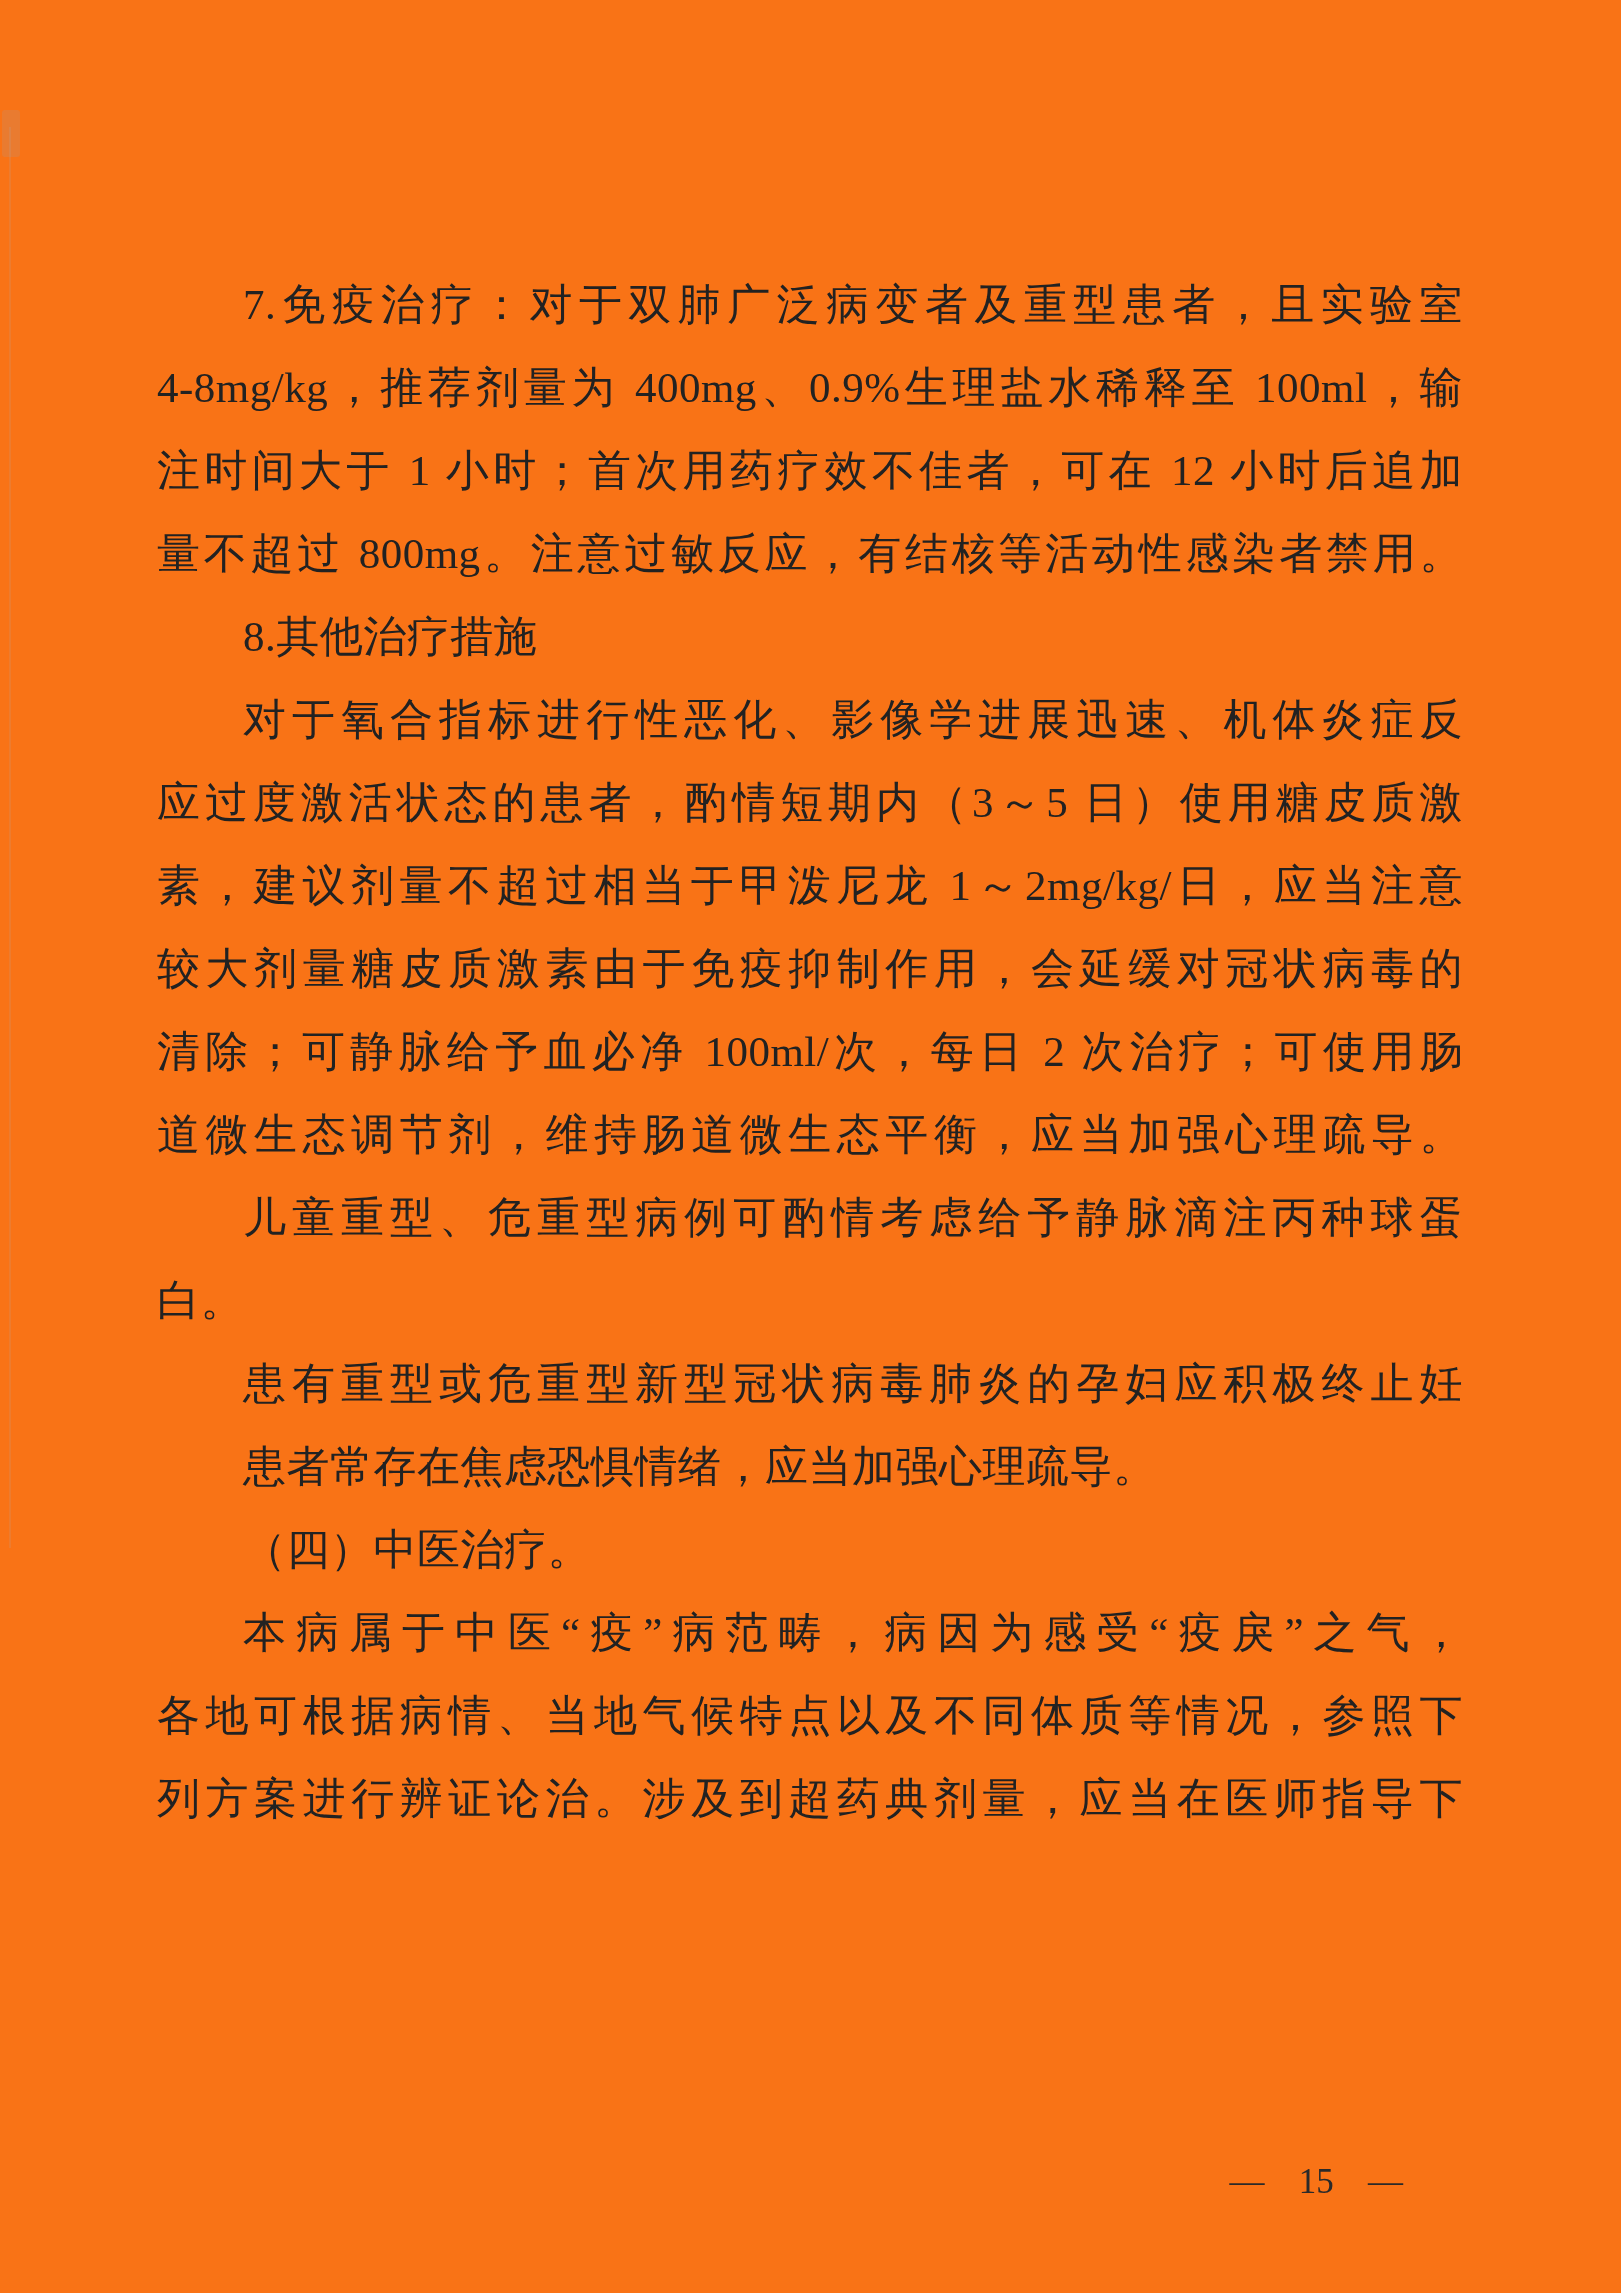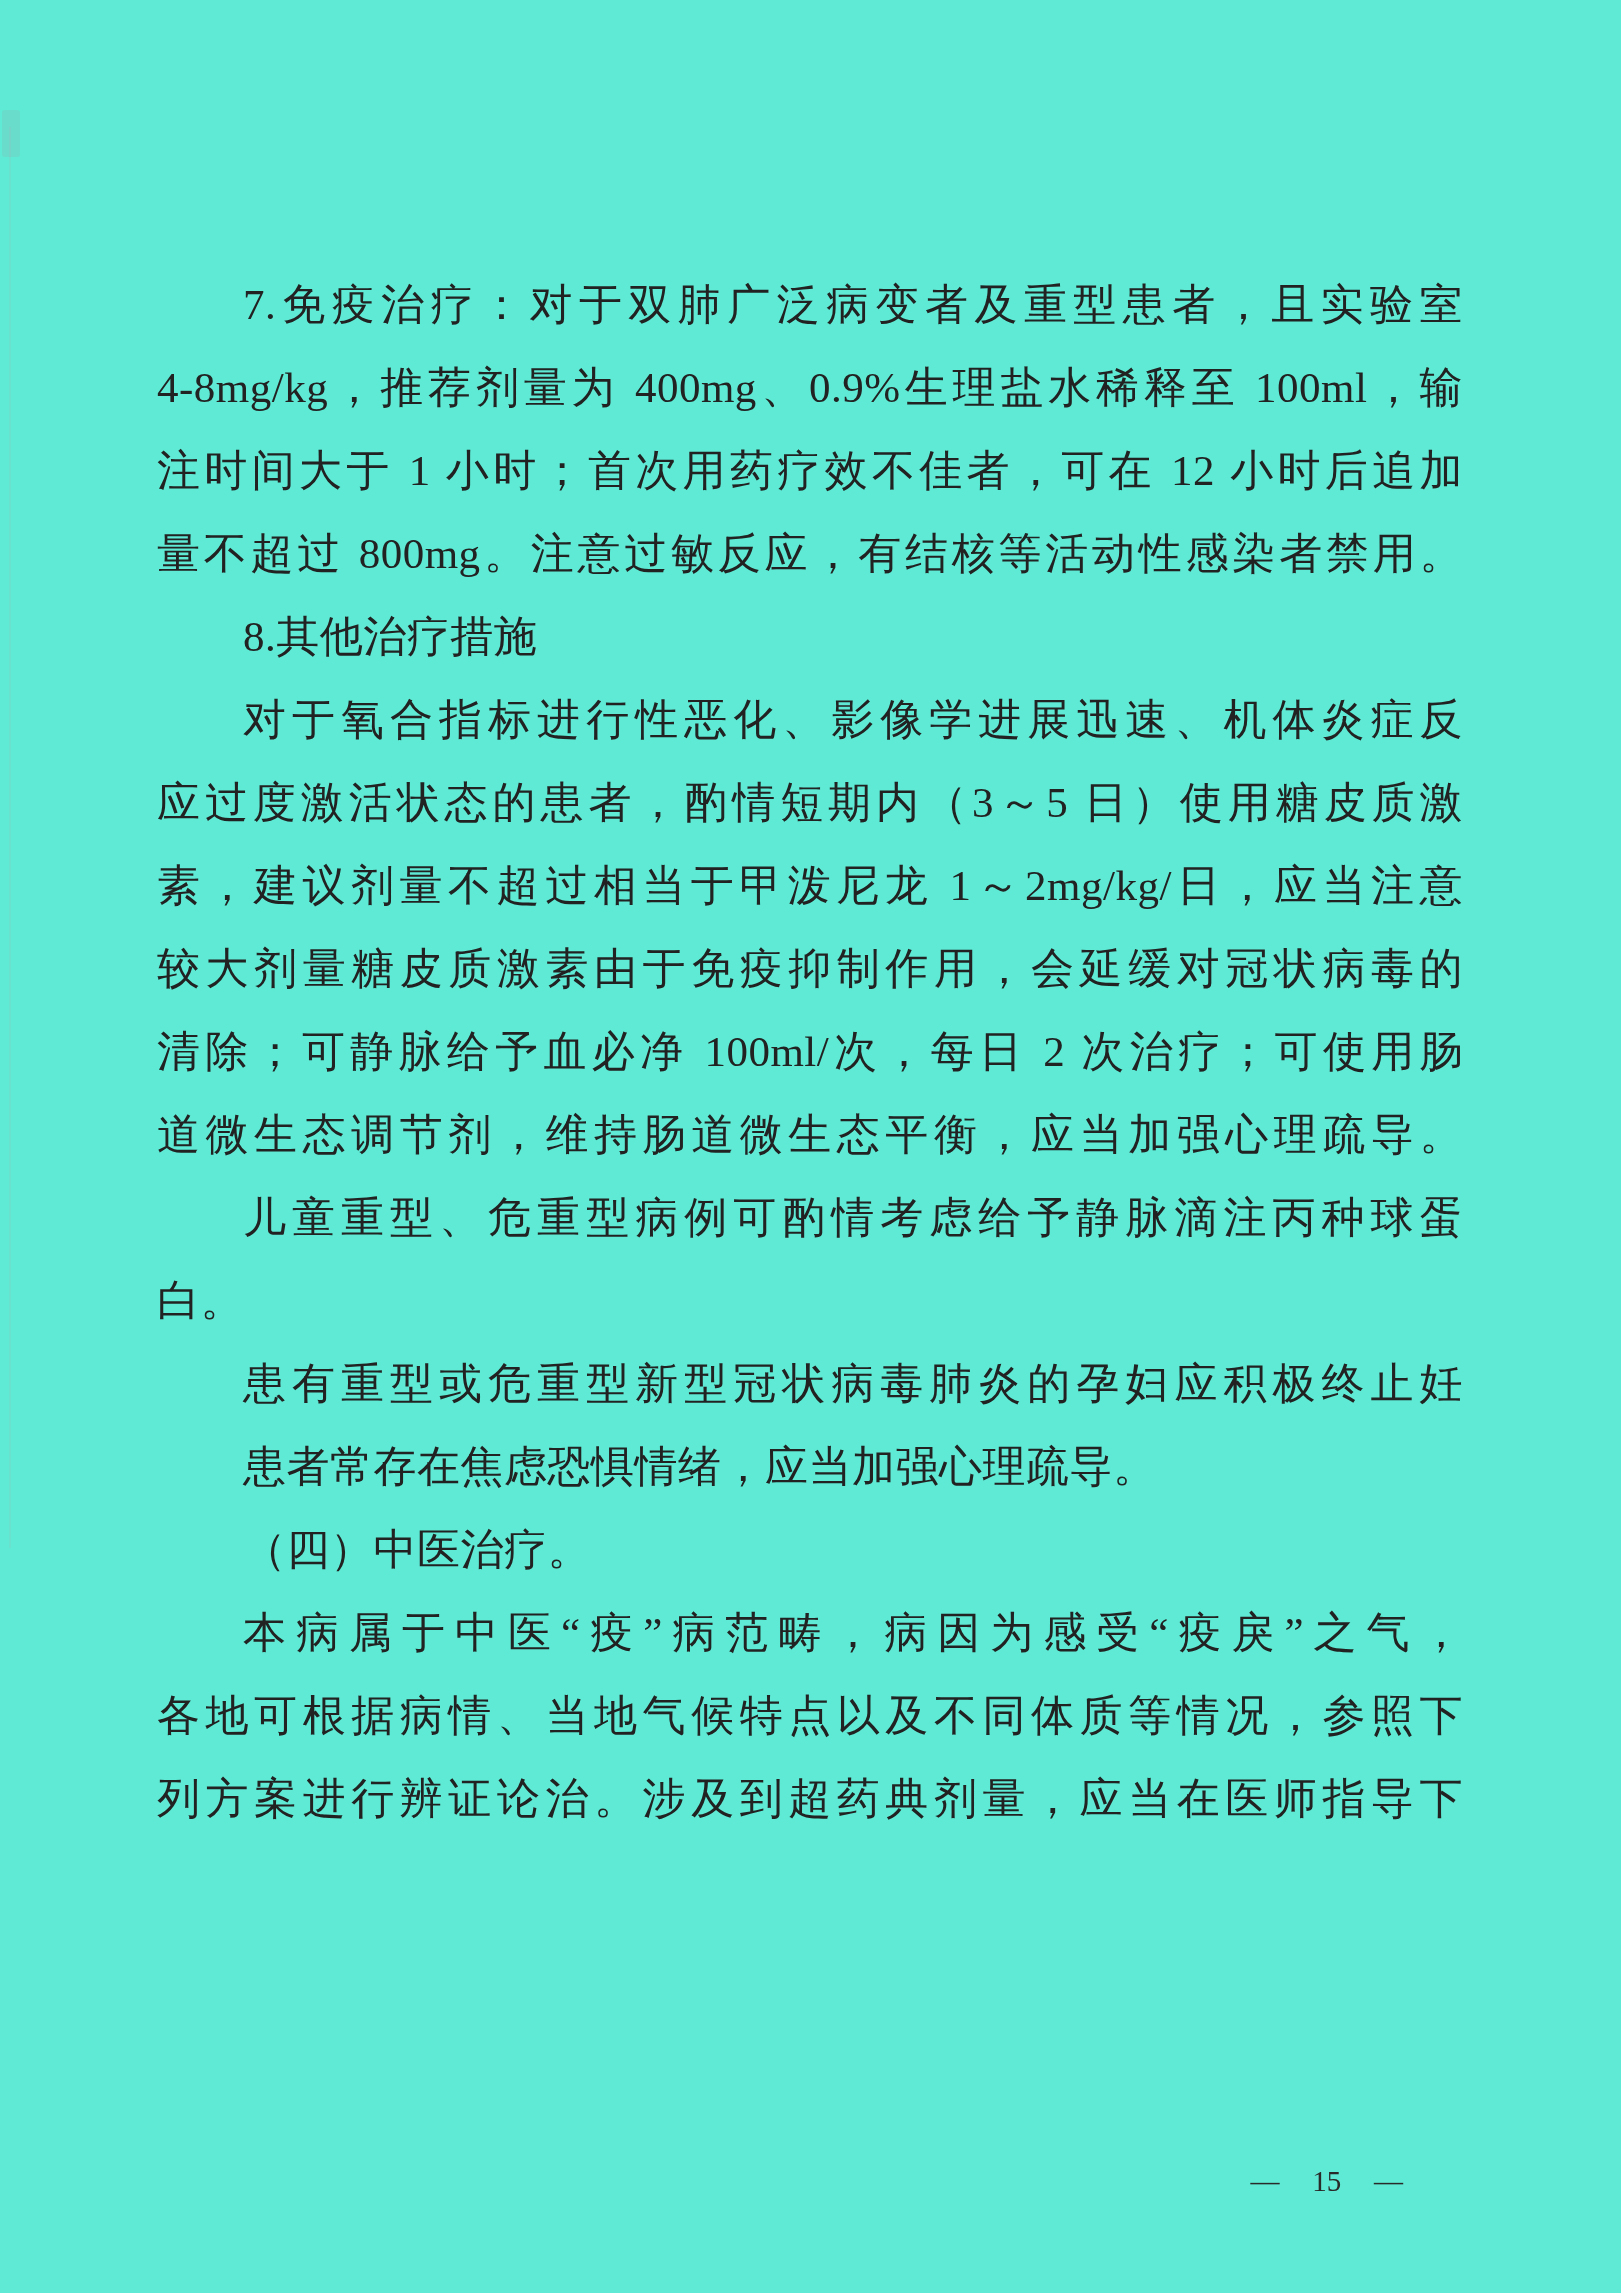--- a/index.html
+++ b/index.html
@@ -4,21 +4,21 @@
 <style>
   html, body {
     margin: 0;
     padding: 0;
     background: #ffffff;
   }
   .page {
     position: relative;
     width: 1621px;
     height: 2294px;
-    background: #5eead4;
+    background: #f97316;
     font-family: "Liberation Serif", "DejaVu Serif", serif;
     color: #1e1e1e;
     overflow: hidden;
   }
   .scan-artifact-mark {
     position: absolute;
     left: 2px;
     top: 110px;
     width: 17.6px;
     height: 47px;
@@ -55,21 +55,21 @@
     white-space: normal;
     text-align: justify;
     text-align-last: justify;
   }
   .footer {
     position: absolute;
     top: 2157px;
     right: 218px;
     height: 49px;
     line-height: 49px;
-    font-size: 29px;
+    font-size: 35px;
     color: #2a2a2a;
     word-spacing: 25.5px;
     white-space: pre;
   }
 </style>
 </head>
 <body>
 
 <div class="page">
   <div class="scan-artifact-mark"></div>

